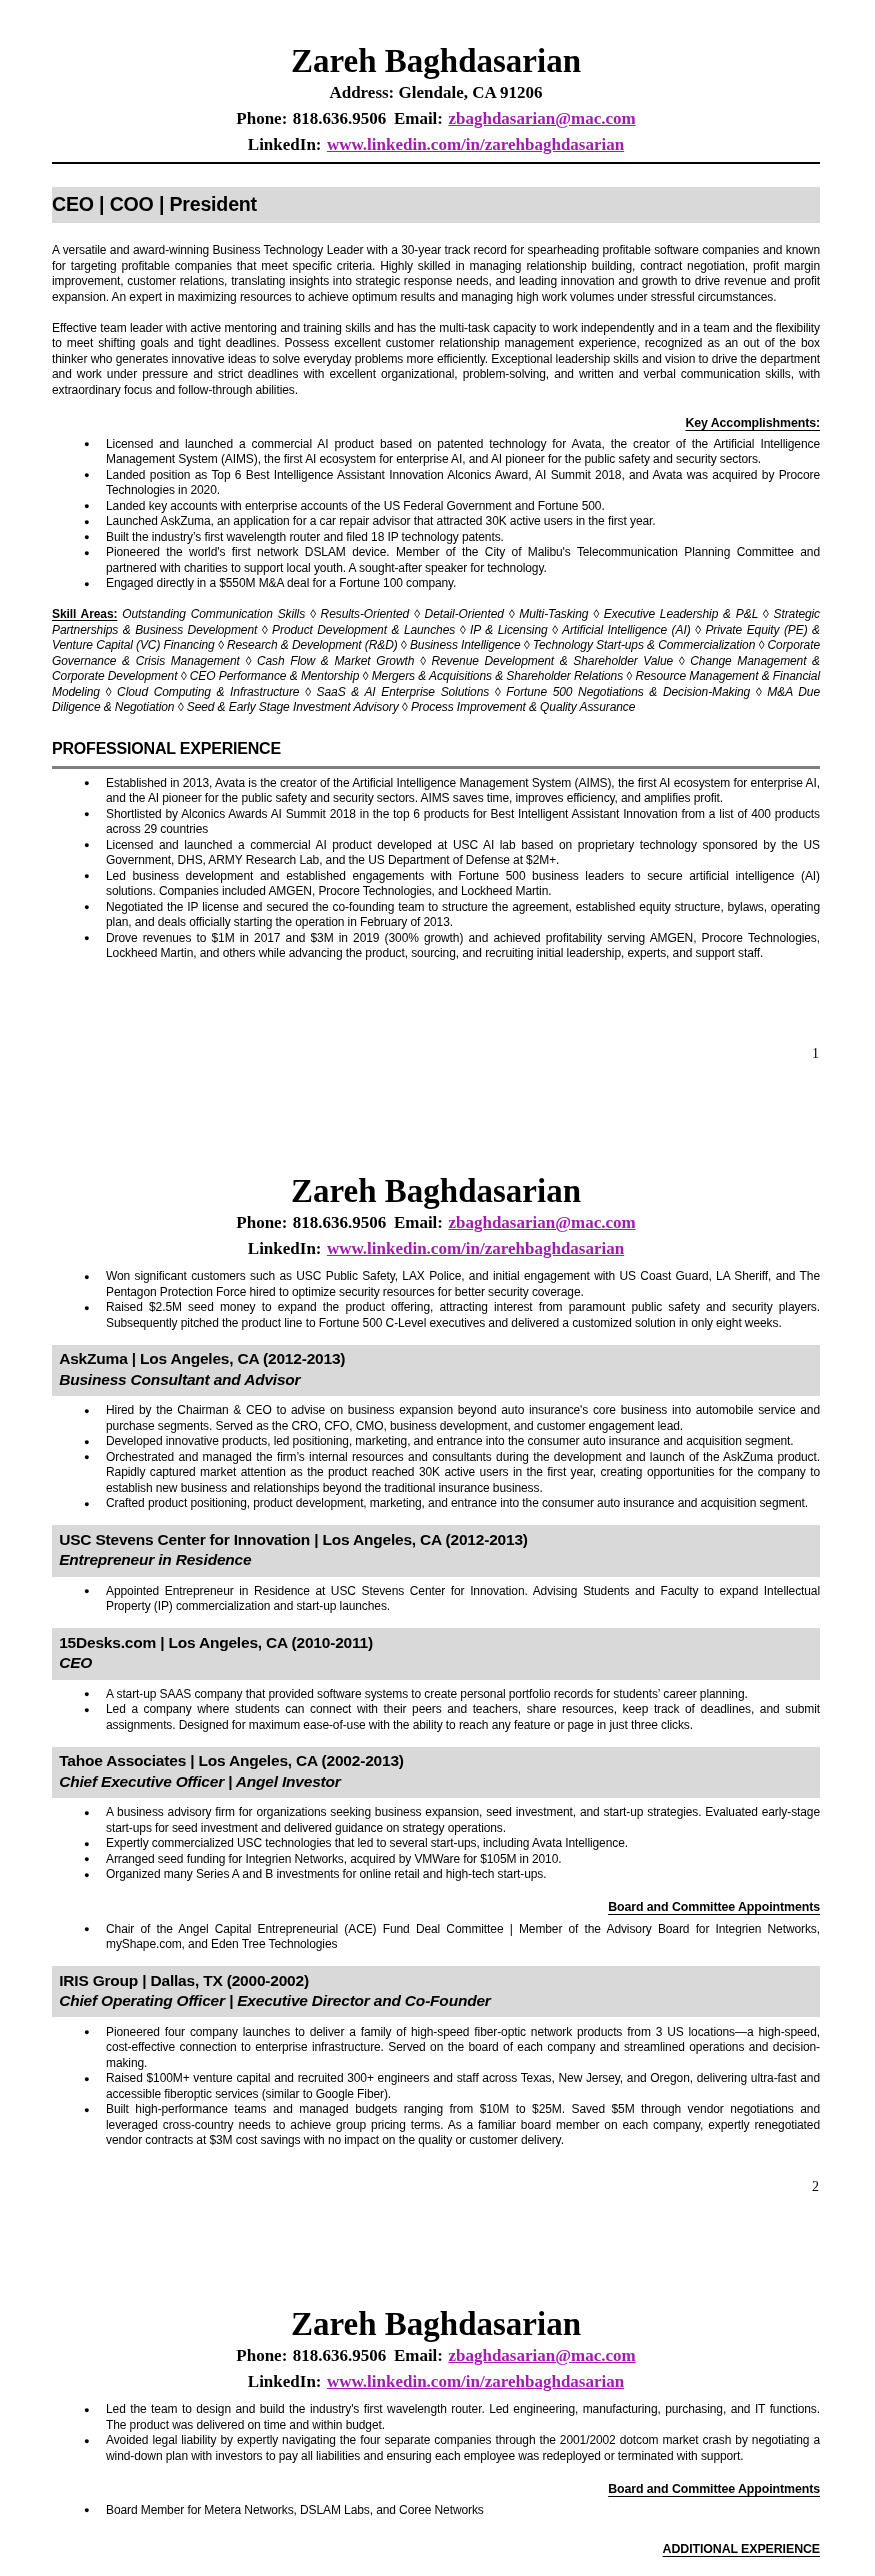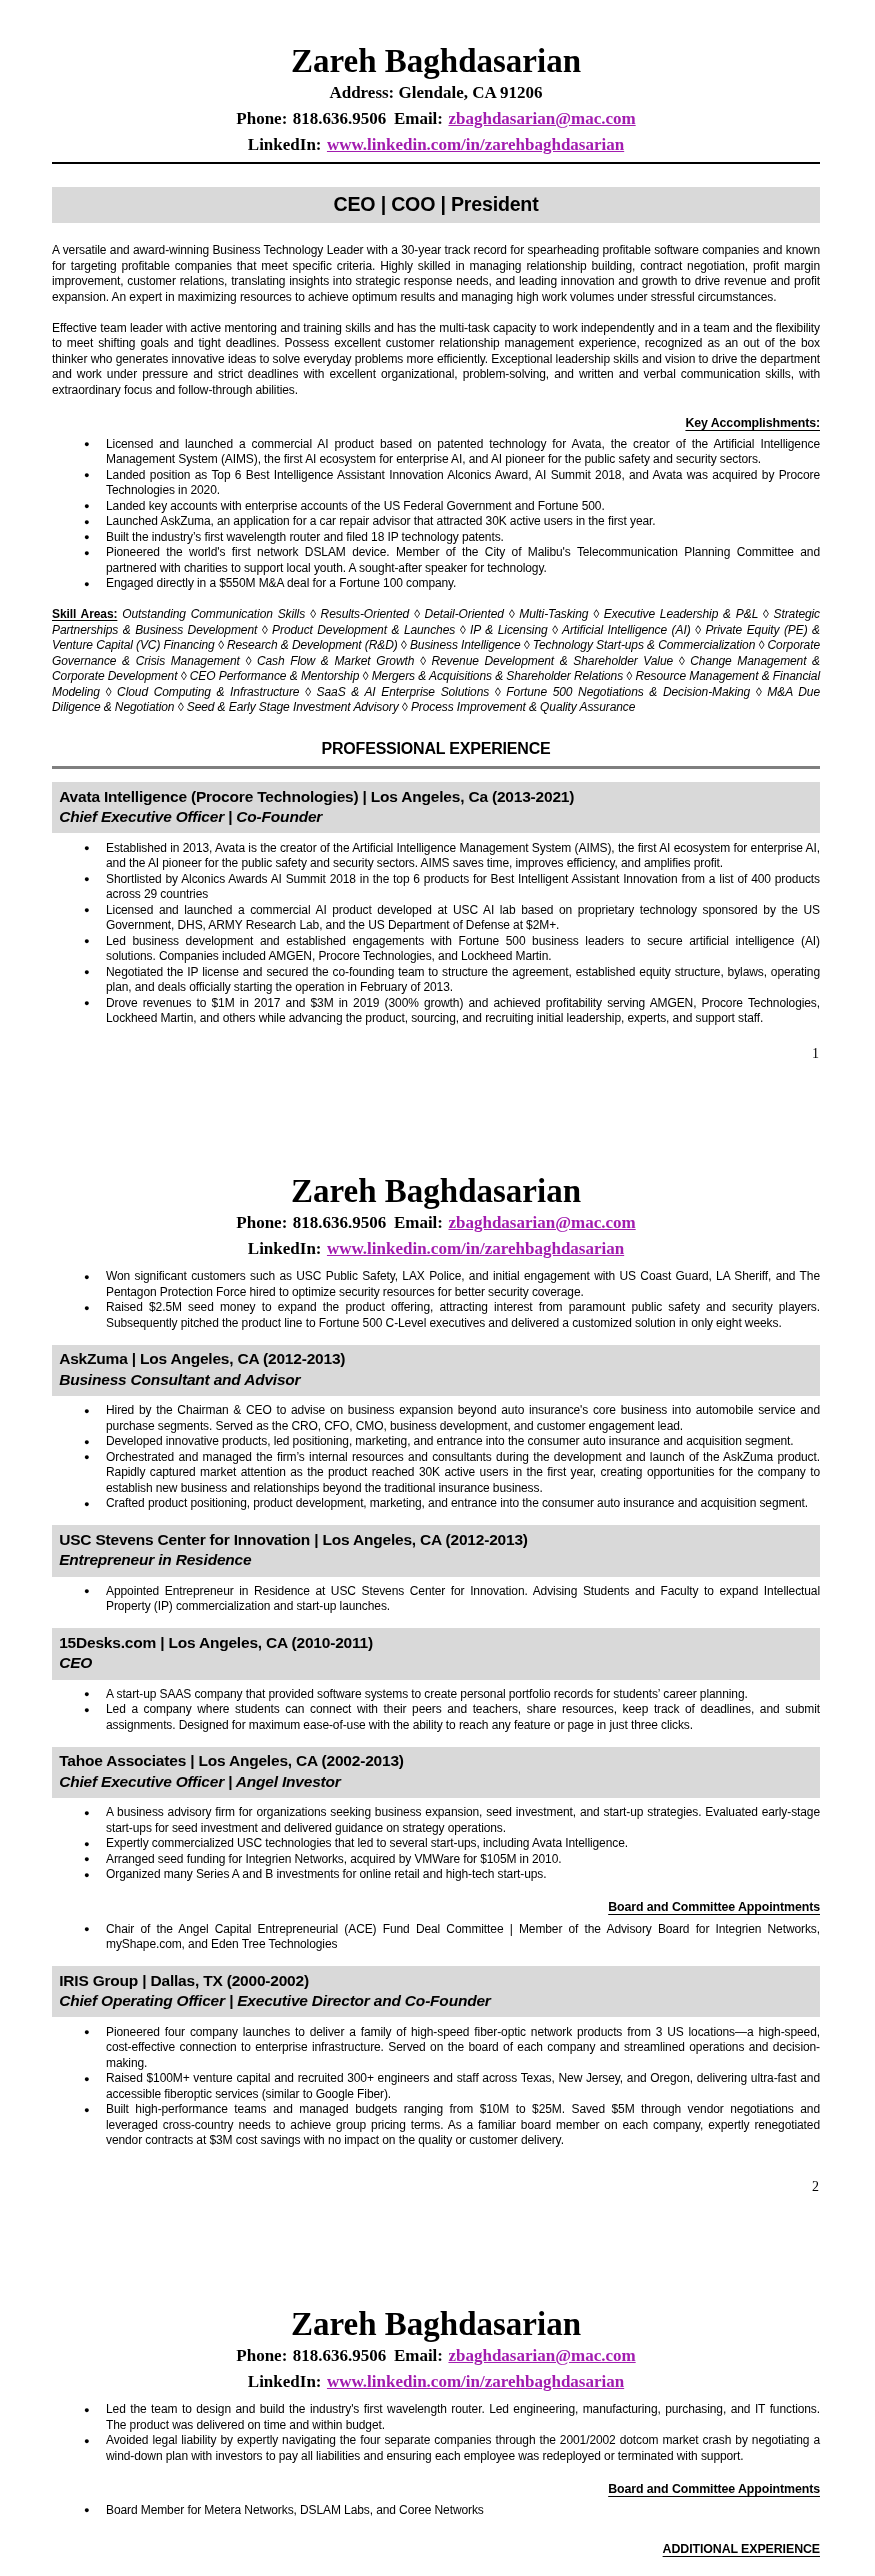--- a/index.html
+++ b/index.html
@@ -8,33 +8,33 @@
   
   .res-header{text-align:center;padding-top:43px;font-family:"Liberation Serif",serif;}
   .page-sub .res-header{padding-top:40px;}
   .person-name{font-size:33px;line-height:1.12;font-weight:bold;margin:0;font-family:"Liberation Serif",serif;}
   .contact{font-size:17px;line-height:26px;font-weight:bold;}
   .contact .lbl{margin-right:0.32em;}
   .contact .val{margin-right:0.45em;}
   a.blue-link{color:#a21caf;text-decoration:underline;font-weight:bold;cursor:pointer;}
   .black-rule{height:2.1px;background:#000;margin-top:4.1px;}
   
-  .role-banner{background:#D9D9D9;text-align:center;font-size:19.6px;font-weight:bold;padding:5.7px 0 6.7px;margin-top:23px;letter-spacing:-0.2px;}
+  .role-banner{background:#D9D9D9;text-align:left;font-size:19.6px;font-weight:bold;padding:5.7px 0 6.7px;margin-top:23px;letter-spacing:-0.2px;}
   
   .para{font-size:12px;line-height:15.5px;text-align:justify;letter-spacing:-0.1px;margin-top:15.5px;}
   .para.first{margin-top:20.6px;}
   .sk-label{font-weight:bold;text-decoration:underline;text-decoration-thickness:1px;text-underline-offset:2.1px;}
   .sk-text{font-style:italic;}
   .heading{font-size:12.4px;font-weight:bold;text-decoration:underline;text-decoration-thickness:1px;text-underline-offset:2.6px;margin-top:17.5px;letter-spacing:-0.1px;text-align:right;}
   .heading.caps{margin-top:24px;}
   ul.bullets{margin:7.2px 0 0 0;padding:0;list-style:none;}
   ul.bullets li{position:relative;padding-left:54px;font-size:12px;line-height:15.5px;text-align:justify;letter-spacing:-0.1px;}
   ul.bullets li::before{content:"●";position:absolute;left:32px;top:0.5px;font-size:9.3px;}
   
-  .section-title{font-size:16px;font-weight:bold;text-align:center;margin-top:24px;letter-spacing:-0.2px;}
+  .section-title{font-size:16px;font-weight:bold;text-align:left;margin-top:24px;letter-spacing:-0.2px;}
   .gray-rule{height:2.6px;background:#7f7f7f;margin-top:8.2px;}
   
   .company-banner{background:#D9D9D9;margin-top:13.4px;padding:4.6px 7.2px 5.7px;}
   .cb1{font-size:15.5px;font-weight:bold;line-height:20.6px;letter-spacing:-0.2px;}
   .cb2{font-size:15.5px;font-weight:bold;font-style:italic;line-height:20.6px;letter-spacing:-0.2px;}
   
   .page-num{position:absolute;right:53px;bottom:71px;font-family:"Liberation Serif",serif;font-size:14px;}
 </style>
 </head>
 <body>
@@ -57,24 +57,20 @@
         <li>Landed position as Top 6 Best Intelligence Assistant Innovation Alconics Award, AI Summit 2018, and Avata was acquired by Procore Technologies in 2020.</li>
         <li>Landed key accounts with enterprise accounts of the US Federal Government and Fortune 500.</li>
         <li>Launched AskZuma, an application for a car repair advisor that attracted 30K active users in the first year.</li>
         <li>Built the industry’s first wavelength router and filed 18 IP technology patents.</li>
         <li>Pioneered the world's first network DSLAM device. Member of the City of Malibu's Telecommunication Planning Committee and partnered with charities to support local youth. A sought-after speaker for technology.</li>
         <li>Engaged directly in a $550M M&amp;A deal for a Fortune 100 company.</li>
       </ul>
       <div class="para"><span class="sk-label">Skill Areas:</span><span> </span><span class="sk-text">Outstanding Communication Skills ◊ Results-Oriented ◊ Detail-Oriented ◊ Multi-Tasking ◊ Executive Leadership &amp; P&amp;L ◊ Strategic Partnerships &amp; Business Development ◊ Product Development &amp; Launches ◊ IP &amp; Licensing ◊ Artificial Intelligence (AI) ◊ Private Equity (PE) &amp; Venture Capital (VC) Financing ◊ Research &amp; Development (R&amp;D) ◊ Business Intelligence ◊ Technology Start-ups &amp; Commercialization ◊ Corporate Governance &amp; Crisis Management ◊ Cash Flow &amp; Market Growth ◊ Revenue Development &amp; Shareholder Value ◊ Change Management &amp; Corporate Development ◊ CEO Performance &amp; Mentorship ◊ Mergers &amp; Acquisitions &amp; Shareholder Relations ◊ Resource Management &amp; Financial Modeling ◊ Cloud Computing &amp; Infrastructure ◊ SaaS &amp; AI Enterprise Solutions ◊ Fortune 500 Negotiations &amp; Decision-Making ◊ M&amp;A Due Diligence &amp; Negotiation ◊ Seed &amp; Early Stage Investment Advisory ◊ Process Improvement &amp; Quality Assurance</span></div>
       <div class="section-title">PROFESSIONAL EXPERIENCE</div>
       <div class="gray-rule"></div>
-      <div class="company-banner">
-        <div class="cb1">Avata Intelligence (Procore Technologies) | Los Angeles, Ca (2013-2021)</div>
-        <div class="cb2">Chief Executive Officer | Co-Founder</div>
-      </div>
       <ul class="bullets">
         <li>Established in 2013, Avata is the creator of the Artificial Intelligence Management System (AIMS), the first AI ecosystem for enterprise AI, and the AI pioneer for the public safety and security sectors. AIMS saves time, improves efficiency, and amplifies profit.</li>
         <li>Shortlisted by Alconics Awards AI Summit 2018 in the top 6 products for Best Intelligent Assistant Innovation from a list of 400 products across 29 countries</li>
         <li>Licensed and launched a commercial AI product developed at USC AI lab based on proprietary technology sponsored by the US Government, DHS, ARMY Research Lab, and the US Department of Defense at $2M+.</li>
         <li>Led business development and established engagements with Fortune 500 business leaders to secure artificial intelligence (AI) solutions. Companies included AMGEN, Procore Technologies, and Lockheed Martin.</li>
         <li>Negotiated the IP license and secured the co-founding team to structure the agreement, established equity structure, bylaws, operating plan, and deals officially starting the operation in February of 2013.</li>
         <li>Drove revenues to $1M in 2017 and $3M in 2019 (300% growth) and achieved profitability serving AMGEN, Procore Technologies, Lockheed Martin, and others while advancing the product, sourcing, and recruiting initial leadership, experts, and support staff.</li>
       </ul>
       <div class="page-num">1</div>
     </div>

